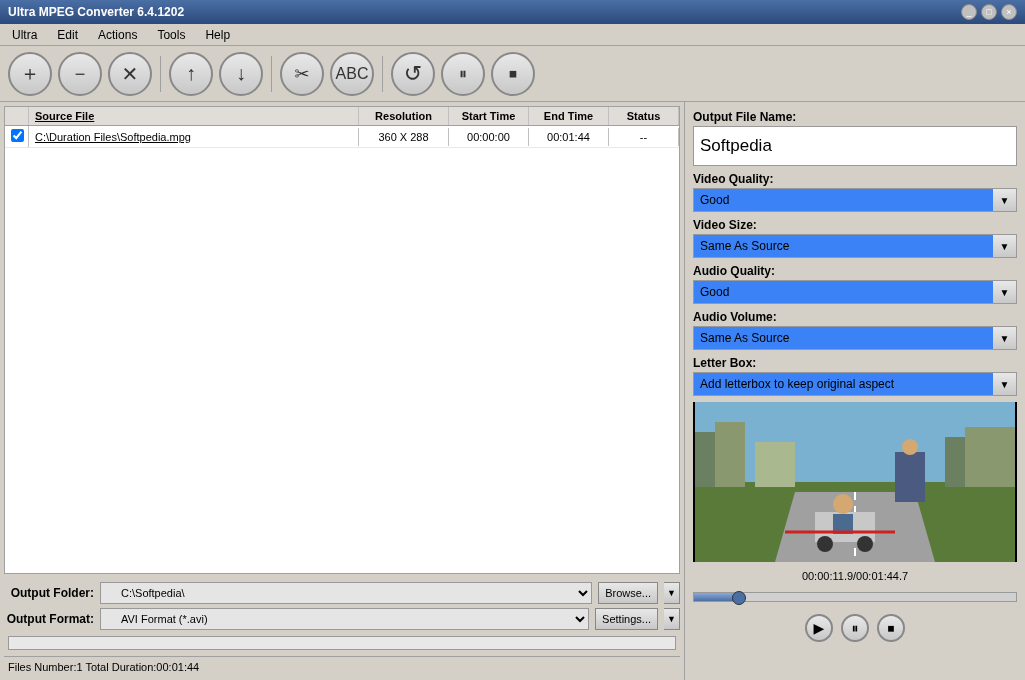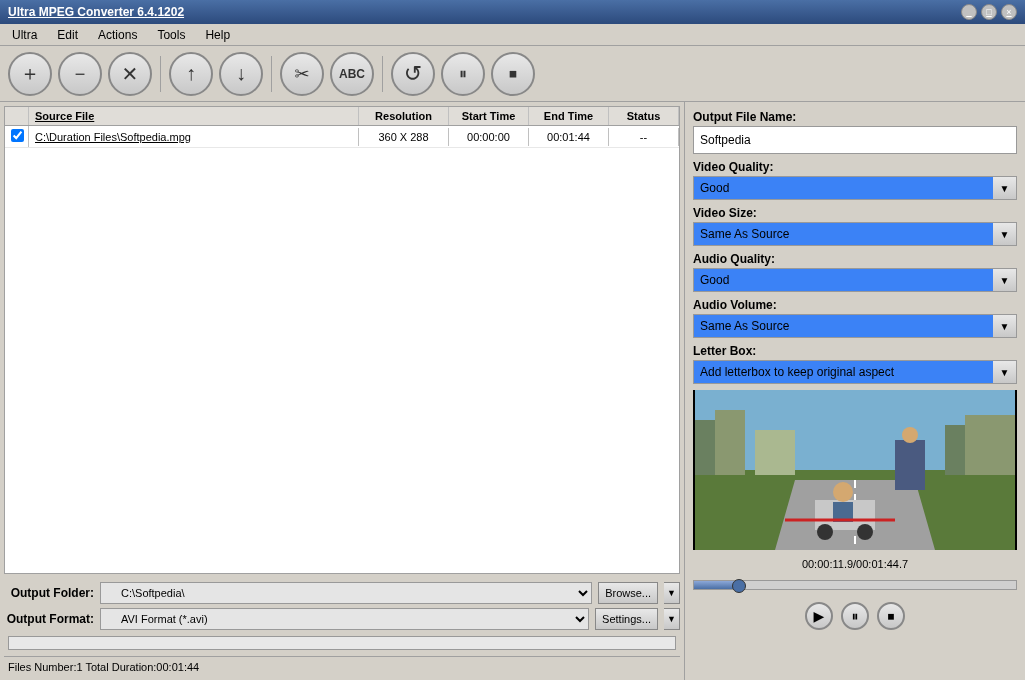--- a/index.html
+++ b/index.html
@@ -12,21 +12,20 @@
       overflow: hidden;
     }
     .title-bar {
       background: linear-gradient(to bottom, #4a6fa5, #2c4a7c);
       color: white;
       padding: 4px 8px;
       display: flex;
       align-items: center;
       justify-content: space-between;
       height: 24px;
-      text-decoration: underline;
     }
     .title-bar-title { font-size: 12px; font-weight: bold; }
     .title-bar-buttons { display: flex; gap: 4px; }
     .title-bar-btn {
       width: 16px; height: 16px;
       border-radius: 50%;
       border: 1px solid #888;
       background: #c0c0c0;
       cursor: pointer;
       display: flex; align-items: center; justify-content: center;
@@ -174,25 +173,25 @@
       gap: 6px;
       overflow-y: auto;
     }
     .right-label {
       font-size: 12px;
       font-weight: bold;
       margin-bottom: 2px;
     }
     .right-input {
       width: 100%;
-      height: 28px;
+      height: 40px;
       border: 1px solid #999;
       background: white;
       padding: 2px 6px;
-      font-size: 12px;
+      font-size: 17px;
     }
     .right-select-wrap {
       display: flex;
       align-items: center;
       width: 100%;
       position: relative;
     }
     .right-select {
       width: 100%;
       height: 24px;
@@ -291,21 +290,21 @@
 
 <div class="toolbar">
   <button class="toolbar-btn" title="Add">＋</button>
   <button class="toolbar-btn" title="Remove">－</button>
   <button class="toolbar-btn" title="Clear">✕</button>
   <div class="divider"></div>
   <button class="toolbar-btn" title="Move Up">↑</button>
   <button class="toolbar-btn" title="Move Down">↓</button>
   <div class="divider"></div>
   <button class="toolbar-btn" title="Cut" style="font-size:18px;">✂</button>
-  <button class="toolbar-btn" title="Rename" style="font-size:12px; font-weight:bold;">ABC</button>
+  <button class="toolbar-btn" title="Rename" style="font-size:16px; font-weight:normal;">ABC</button>
   <div class="divider"></div>
   <button class="toolbar-btn" title="Convert" style="font-size:22px;">↺</button>
   <button class="toolbar-btn" title="Pause" style="font-size:16px;">⏸</button>
   <button class="toolbar-btn" title="Stop" style="font-size:16px;">⏹</button>
 </div>
 
 <div class="main-content">
 
   <div class="left-panel">
 

